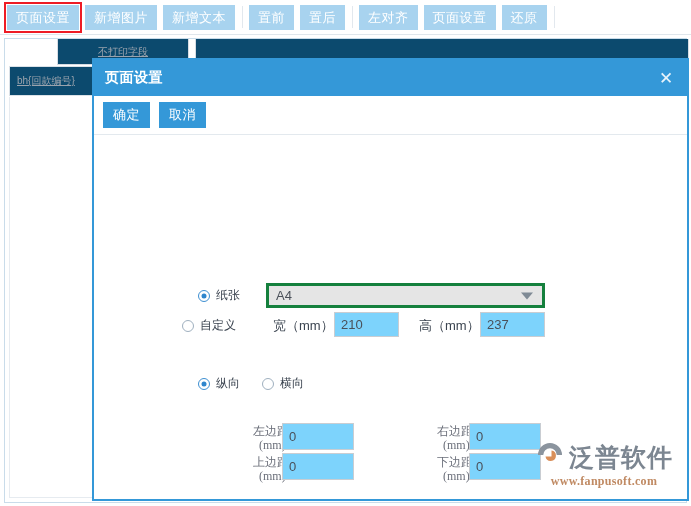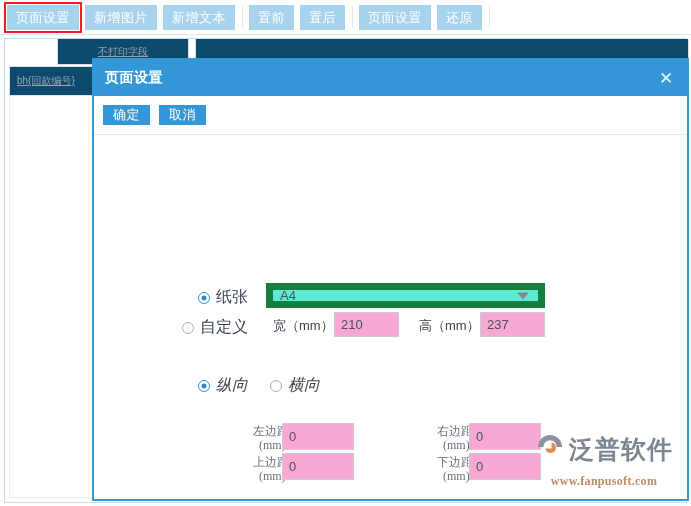--- a/index.html
+++ b/index.html
@@ -164,21 +164,21 @@
     display: flex;
     align-items: center;
     padding-left: 9px;
     flex: 0 0 auto;
     background: #ffffff;
   }
   .dlg-btn {
     background: #3498d8;
     color: #ffffff;
     border: none;
-    height: 20px;
+    height: 26px;
     min-width: 47px;
     font-size: 13px;
     padding: 0 10px;
     margin-right: 9px;
     cursor: pointer;
     font-family: "Liberation Sans", "DejaVu Sans", sans-serif;
     letter-spacing: 0.5px;
   }
 
   #dialog-body {
@@ -208,28 +208,28 @@
   .radio-dot.on::after {
     content: "";
     position: absolute;
     left: 50%; top: 50%;
     transform: translate(-50%, -50%);
     width: 5px; height: 5px;
     border-radius: 50%;
     background: #2f86cd;
   }
   .radio-label {
-    font-size: 16px;
+    font-size: 12px;
     color: #3b4450;
     margin-left: 6px;
   }
 
   .txt-input {
     border: 1px solid #c9cdd2;
-    background: #f9a8d4;
+    background: #7dd3fc;
     height: 24px;
     box-sizing: border-box;
     font-size: 13px;
     color: #4a5059;
     padding-left: 6px;
     display: flex;
     align-items: center;
     font-family: "Liberation Sans", "DejaVu Sans", sans-serif;
   }
 
@@ -237,22 +237,22 @@
   #row-paper {
     position: absolute;
     left: 104px; top: 152px;
     display: flex;
     align-items: center;
   }
   #select-paper {
     position: absolute;
     left: 172px; top: 148px;
     width: 279px; height: 25px;
-    border: 7px solid #15803d;
-    background: #5eead4;
+    border: 3px solid #15803d;
+    background: #e5e5e5;
     box-sizing: border-box;
     display: flex;
     align-items: center;
     cursor: pointer;
   }
   #select-paper-value {
     font-size: 13px;
     color: #4a5059;
     margin-left: 7px;
   }
@@ -295,21 +295,20 @@
     left: 386px; top: 177px;
     width: 65px; height: 25px;
   }
 
   
   #row-orientation {
     position: absolute;
     left: 104px; top: 240px;
     display: flex;
     align-items: center;
-    font-style: italic;
   }
   #row-orientation .radio + .radio { margin-left: 22px; }
 
   
   .margin-label {
     position: absolute;
     font-size: 12px;
     color: #6b6f7a;
     font-family: "Liberation Serif", "DejaVu Serif", serif;
     text-align: right;
@@ -350,35 +349,36 @@
     font-weight: bold;
     letter-spacing: 1px;
     font-family: "DejaVu Sans", sans-serif;
     line-height: 1;
   }
   #wm-url {
     font-size: 12px;
     color: #c08a63;
     font-family: "Liberation Serif", "DejaVu Serif", serif;
     font-weight: bold;
-    margin-top: 12px;
+    margin-top: 4px;
     letter-spacing: 0.3px;
   }
 </style>
 </head>
 <body>
 
 <div id="toolbar">
   <div class="tb-btn highlighted">页面设置</div>
   <div class="tb-btn">新增图片</div>
   <div class="tb-btn">新增文本</div>
   <div class="tb-sep"></div>
   <div class="tb-btn">置前</div>
   <div class="tb-btn">置后</div>
   <div class="tb-sep"></div>
+  <div class="tb-btn">左对齐</div>
   <div class="tb-btn">页面设置</div>
   <div class="tb-btn">还原</div>
   <div class="tb-sep"></div>
 </div>
 
 <div id="editor-area">
   <div id="design-canvas">
     <div class="field-box" id="field-noprint">不打印字段</div>
     <div class="field-box" id="field-right-stub"></div>
     <div class="field-box" id="field-bh">bh{回款编号}</div>

